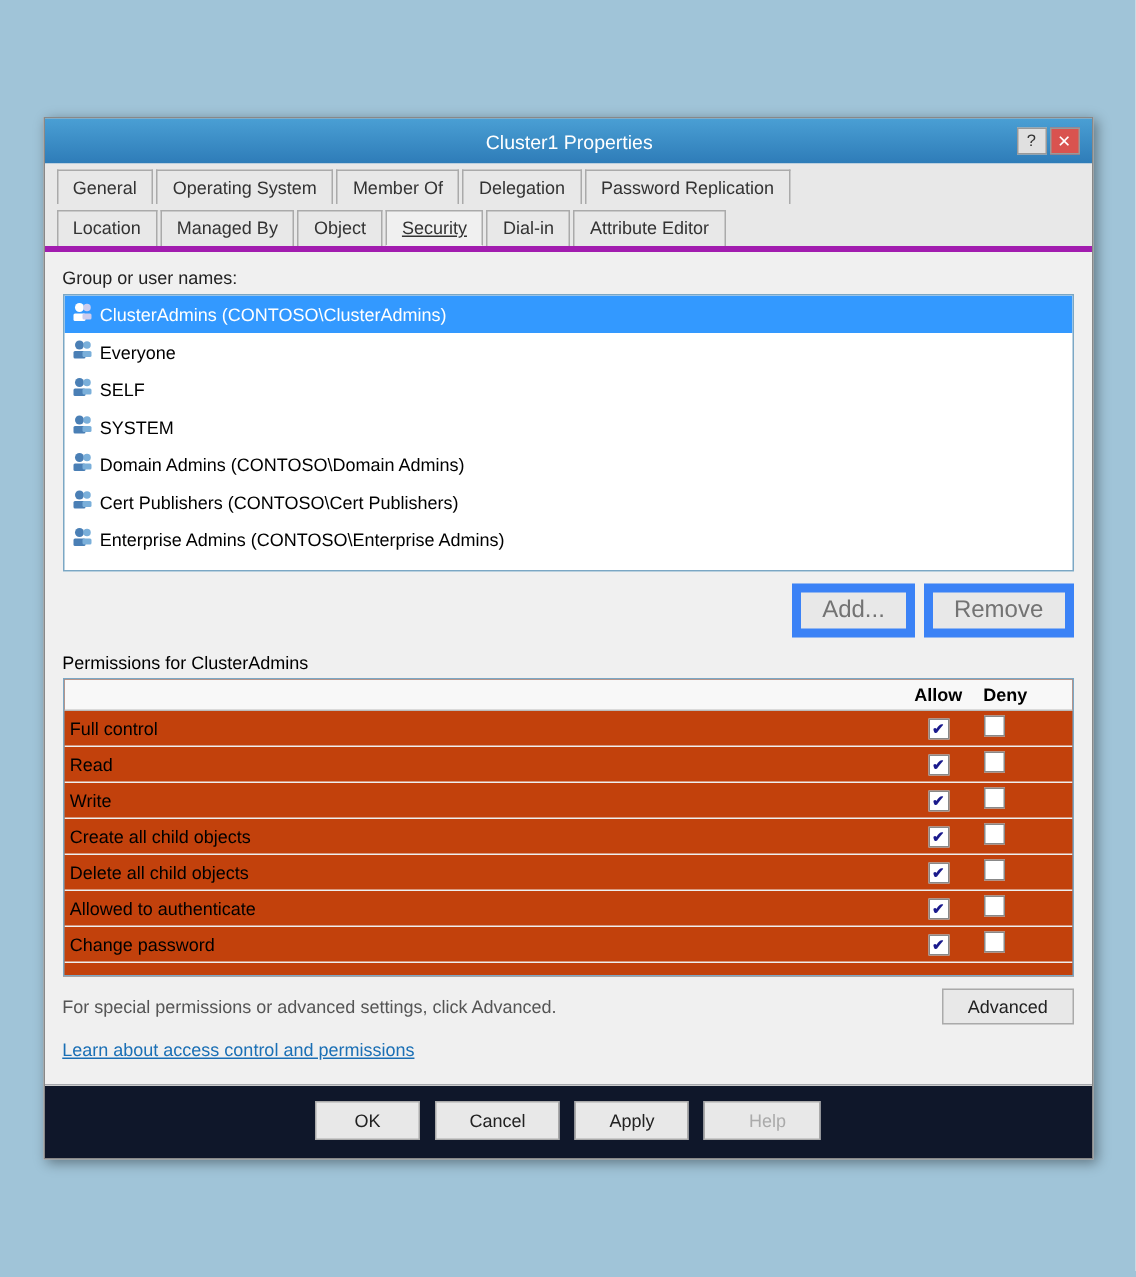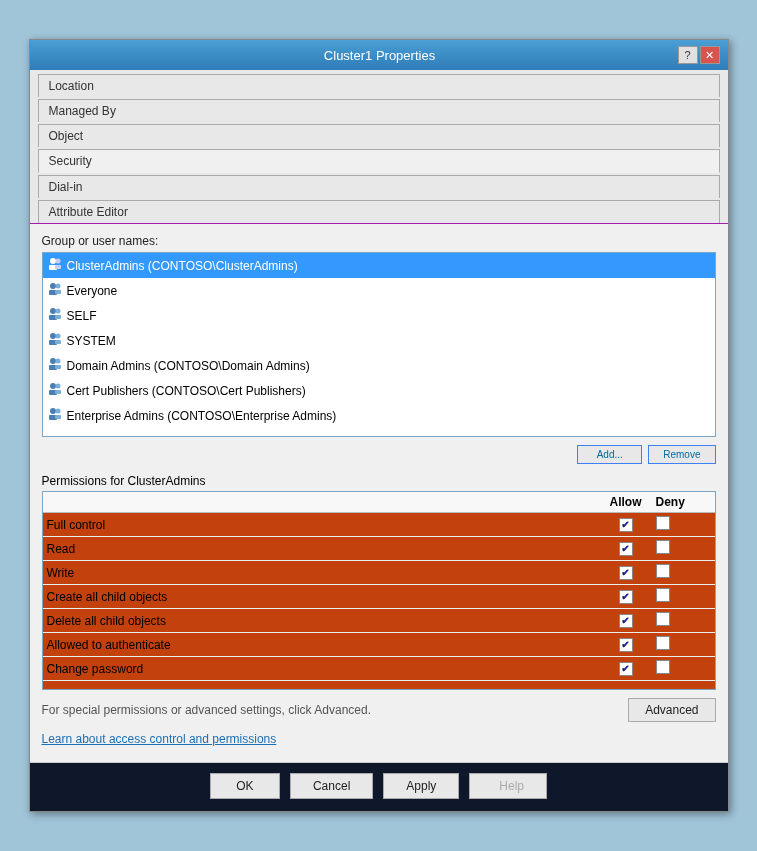--- a/index.html
+++ b/index.html
@@ -5,28 +5,28 @@
     * { box-sizing: border-box; margin: 0; padding: 0; font-family: 'Segoe UI', Tahoma, sans-serif; font-size: 12px; }
     body { background: #a0c4d8; display: flex; justify-content: center; align-items: center; height: 851px; width: 757px; }
     .window { background: #f0f0f0; border: 1px solid #888; width: 700px; box-shadow: 2px 2px 8px rgba(0,0,0,0.4); }
     .title-bar { background: linear-gradient(to bottom, #4a9fd4, #2e7cb8); color: white; padding: 6px 8px; display: flex; justify-content: space-between; align-items: center; }
     .title-bar-title { font-size: 13px; font-weight: normal; flex: 1; text-align: center; }
     .title-bar-controls { display: flex; gap: 2px; }
     .title-btn { background: #e0e0e0; border: 1px solid #999; width: 20px; height: 18px; cursor: pointer; font-size: 11px; display: flex; align-items: center; justify-content: center; color: #333; }
     .title-btn.close { background: #d9534f; color: white; }
     .tabs-row { display: flex; background: #e8e8e8; border-bottom: 1px solid #aaa; padding: 4px 8px 0 8px; gap: 2px; }
     .tab { padding: 4px 10px; border: 1px solid #aaa; border-bottom: none; background: #e8e8e8; cursor: pointer; color: #333; font-size: 12px; }
-    .tab.active { background: #f0f0f0; border-bottom: 1px solid #f0f0f0; font-weight: normal; }
+    .tab.active { background: #f0f0f0; border-bottom: 1px solid #f0f0f0; font-weight: normal; text-decoration: underline; }
     .content { padding: 10px 12px; background: #f0f0f0; }
     .section-label { font-size: 12px; margin-bottom: 4px; color: #222; }
     .group-list { border: 1px solid #7ba7c4; background: white; height: 185px; overflow-y: scroll; margin-bottom: 8px; }
     .group-item { display: flex; align-items: center; padding: 3px 4px; cursor: pointer; gap: 4px; }
     .group-item.selected { background: #3399ff; color: white; }
     .btn-row { display: flex; justify-content: flex-end; gap: 6px; margin-bottom: 10px; }
-    .btn { background: #e8e8e8; border: 1px solid #3b82f6; padding: 3px 14px; cursor: pointer; font-size: 10px; color: #0369a1; min-width: 65px; }
+    .btn { background: #e8e8e8; border: 6px solid #3b82f6; padding: 3px 14px; cursor: pointer; font-size: 16px; color: #737373; min-width: 65px; }
     .perm-label { font-size: 12px; margin-bottom: 3px; margin-top: 8px; }
     .perm-list { height: 199px; overflow-y: scroll; border: 1px solid #7ba7c4; background: #c2410c; }
     .perm-row { display: flex; align-items: center; padding: 3px 4px; border-bottom: 1px solid #eee; }
     .perm-row .perm-name { flex: 1; font-size: 12px; }
     .perm-row .perm-allow { width: 60px; text-align: center; }
     .perm-row .perm-deny { width: 55px; }
     .checkbox { width: 14px; height: 14px; border: 1px solid #888; background: white; display: inline-flex; align-items: center; justify-content: center; font-size: 10px; }
     .checkbox.checked { color: #1a1a8c; font-weight: bold; }
     .advanced-row { display: flex; align-items: center; justify-content: space-between; margin-top: 8px; font-size: 12px; color: #555; }
     .advanced-btn { background: #e8e8e8; border: 1px solid #aaa; padding: 4px 16px; cursor: pointer; font-size: 12px; color: #222; }
@@ -46,22 +46,29 @@
 
   <div class="title-bar">
     <div style="width:44px;"></div>
     <div class="title-bar-title">Cluster1 Properties</div>
     <div class="title-bar-controls">
       <button class="title-btn">?</button>
       <button class="title-btn close">✕</button>
     </div>
   </div>
 
-
-  <div class="tabs-row" style="border-bottom: 1px solid #a21caf; margin-top:0;flex-direction:column;">
+  <div class="tabs-row" style="border-bottom: none; padding-bottom:0;">
+    <div class="tab">General</div>
+    <div class="tab">Operating System</div>
+    <div class="tab">Member Of</div>
+    <div class="tab">Delegation</div>
+    <div class="tab">Password Replication</div>
+  </div>
+
+  <div class="tabs-row" style="border-bottom: 4px solid #a21caf; margin-top:0;">
     <div class="tab">Location</div>
     <div class="tab">Managed By</div>
     <div class="tab">Object</div>
     <div class="tab active">Security</div>
     <div class="tab">Dial-in</div>
     <div class="tab">Attribute Editor</div>
   </div>
 
   <div class="content">
     <div class="section-label">Group or user names:</div>

